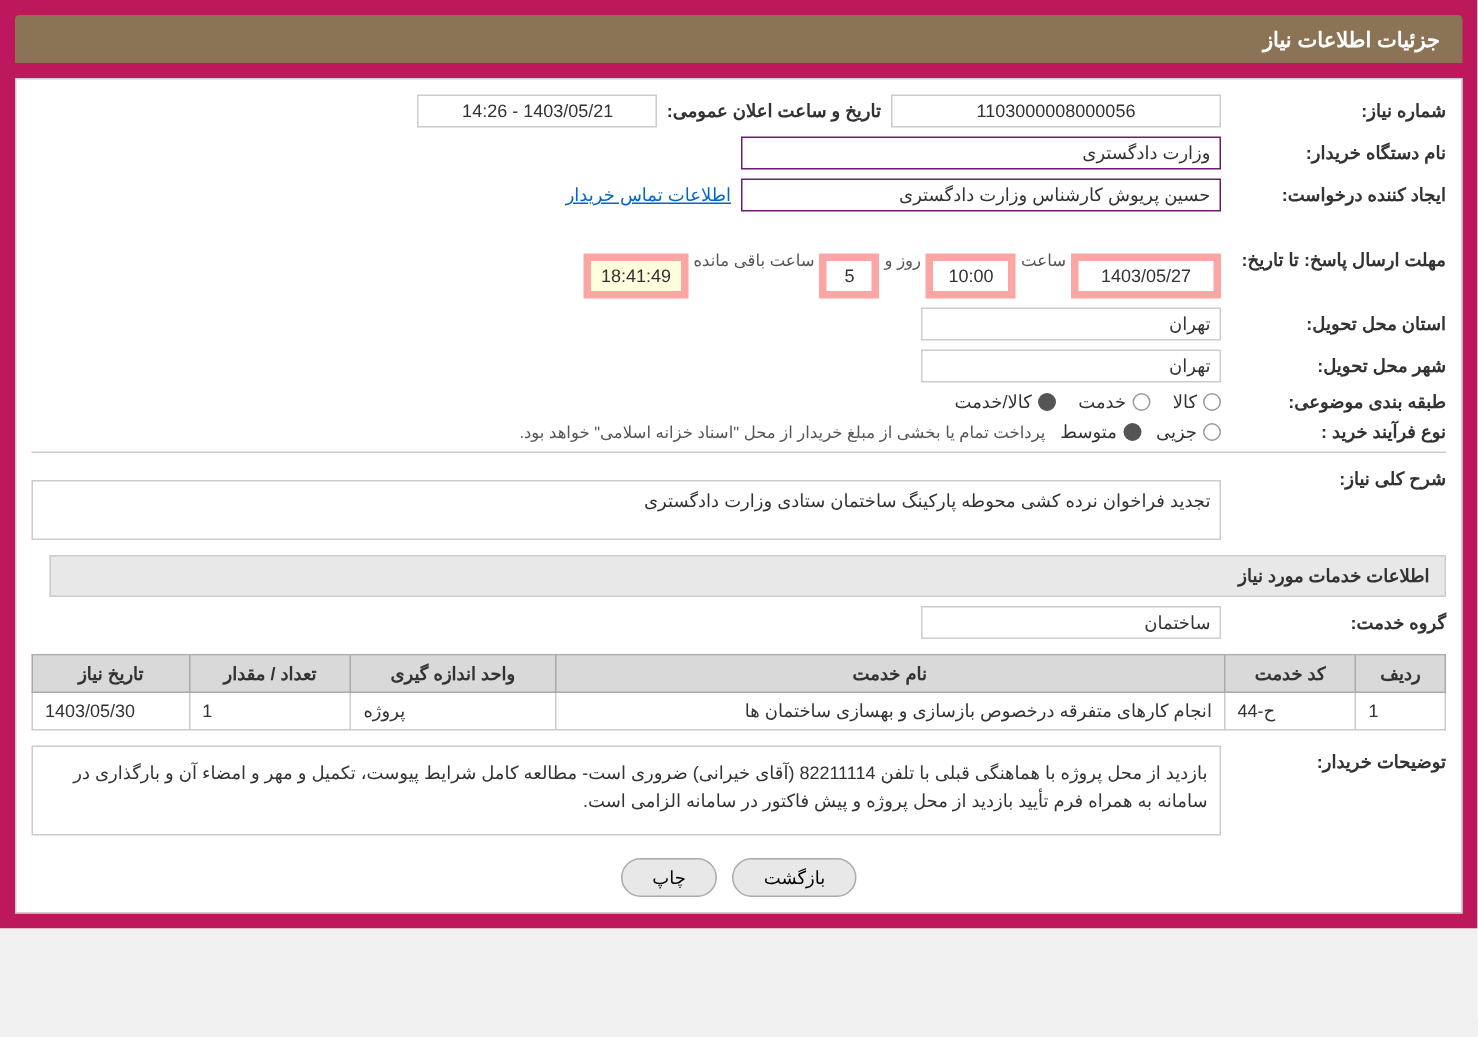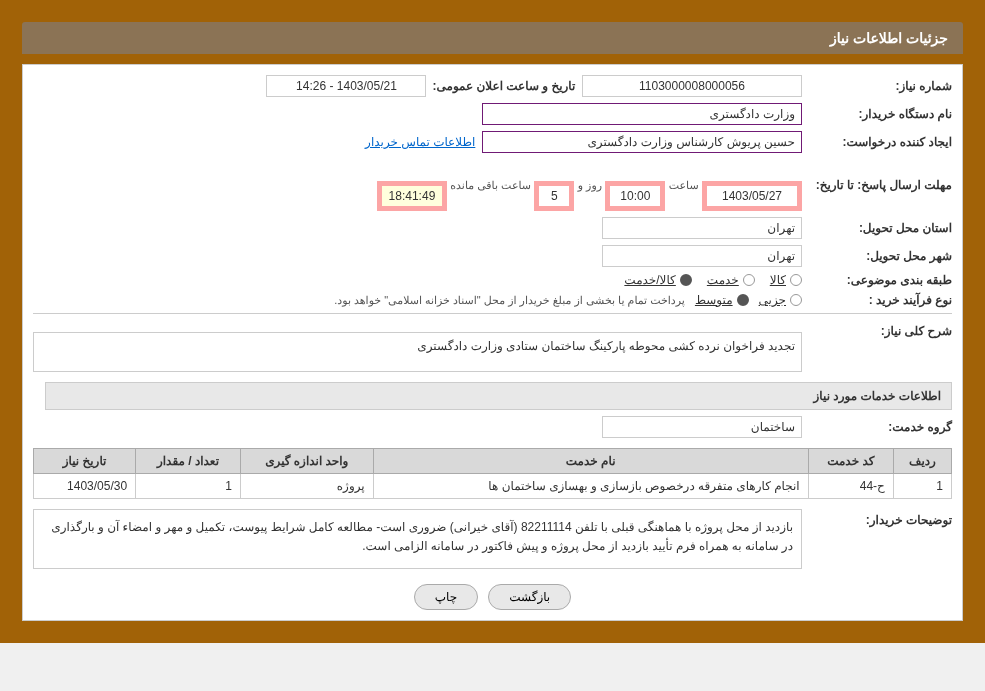--- a/index.html
+++ b/index.html
@@ -6,22 +6,22 @@
     body {
       font-family: Tahoma, Arial, sans-serif;
       font-size: 12px;
       background: #f0f0f0;
       direction: rtl;
       color: #333;
     }
     .page-container {
       width: 985px;
       margin: 0 auto;
-      background: #a16207;
-      padding: 22px;
+      background: #be185d;
+      padding: 10px;
     }
     .header-bar {
       background: #8B7355;
       color: #fff;
       text-align: right;
       padding: 8px 15px;
       font-size: 14px;
       font-weight: bold;
       margin-bottom: 10px;
       border-radius: 3px 3px 0 0;
@@ -86,21 +86,20 @@
     .radio-group {
       display: flex;
       gap: 15px;
       align-items: center;
       direction: rtl;
     }
     .radio-item {
       display: flex;
       align-items: center;
       gap: 4px;
-      text-decoration: underline;
     }
     .radio-circle {
       width: 12px;
       height: 12px;
       border: 1px solid #999;
       border-radius: 50%;
       background: #fff;
       display: inline-block;
     }
     .radio-circle.selected {
@@ -126,21 +125,21 @@
     table th {
       background: #d9d9d9;
       border: 1px solid #aaa;
       padding: 5px 8px;
       text-align: center;
       font-weight: bold;
     }
     table td {
       border: 1px solid #ccc;
       padding: 5px 8px;
-      text-align: right;
+      text-align: left;
     }
     .notes-box {
       border: 1px solid #ccc;
       padding: 8px;
       background: #fff;
       text-align: right;
       line-height: 1.6;
       min-height: 60px;
     }
     .buttons-row {

